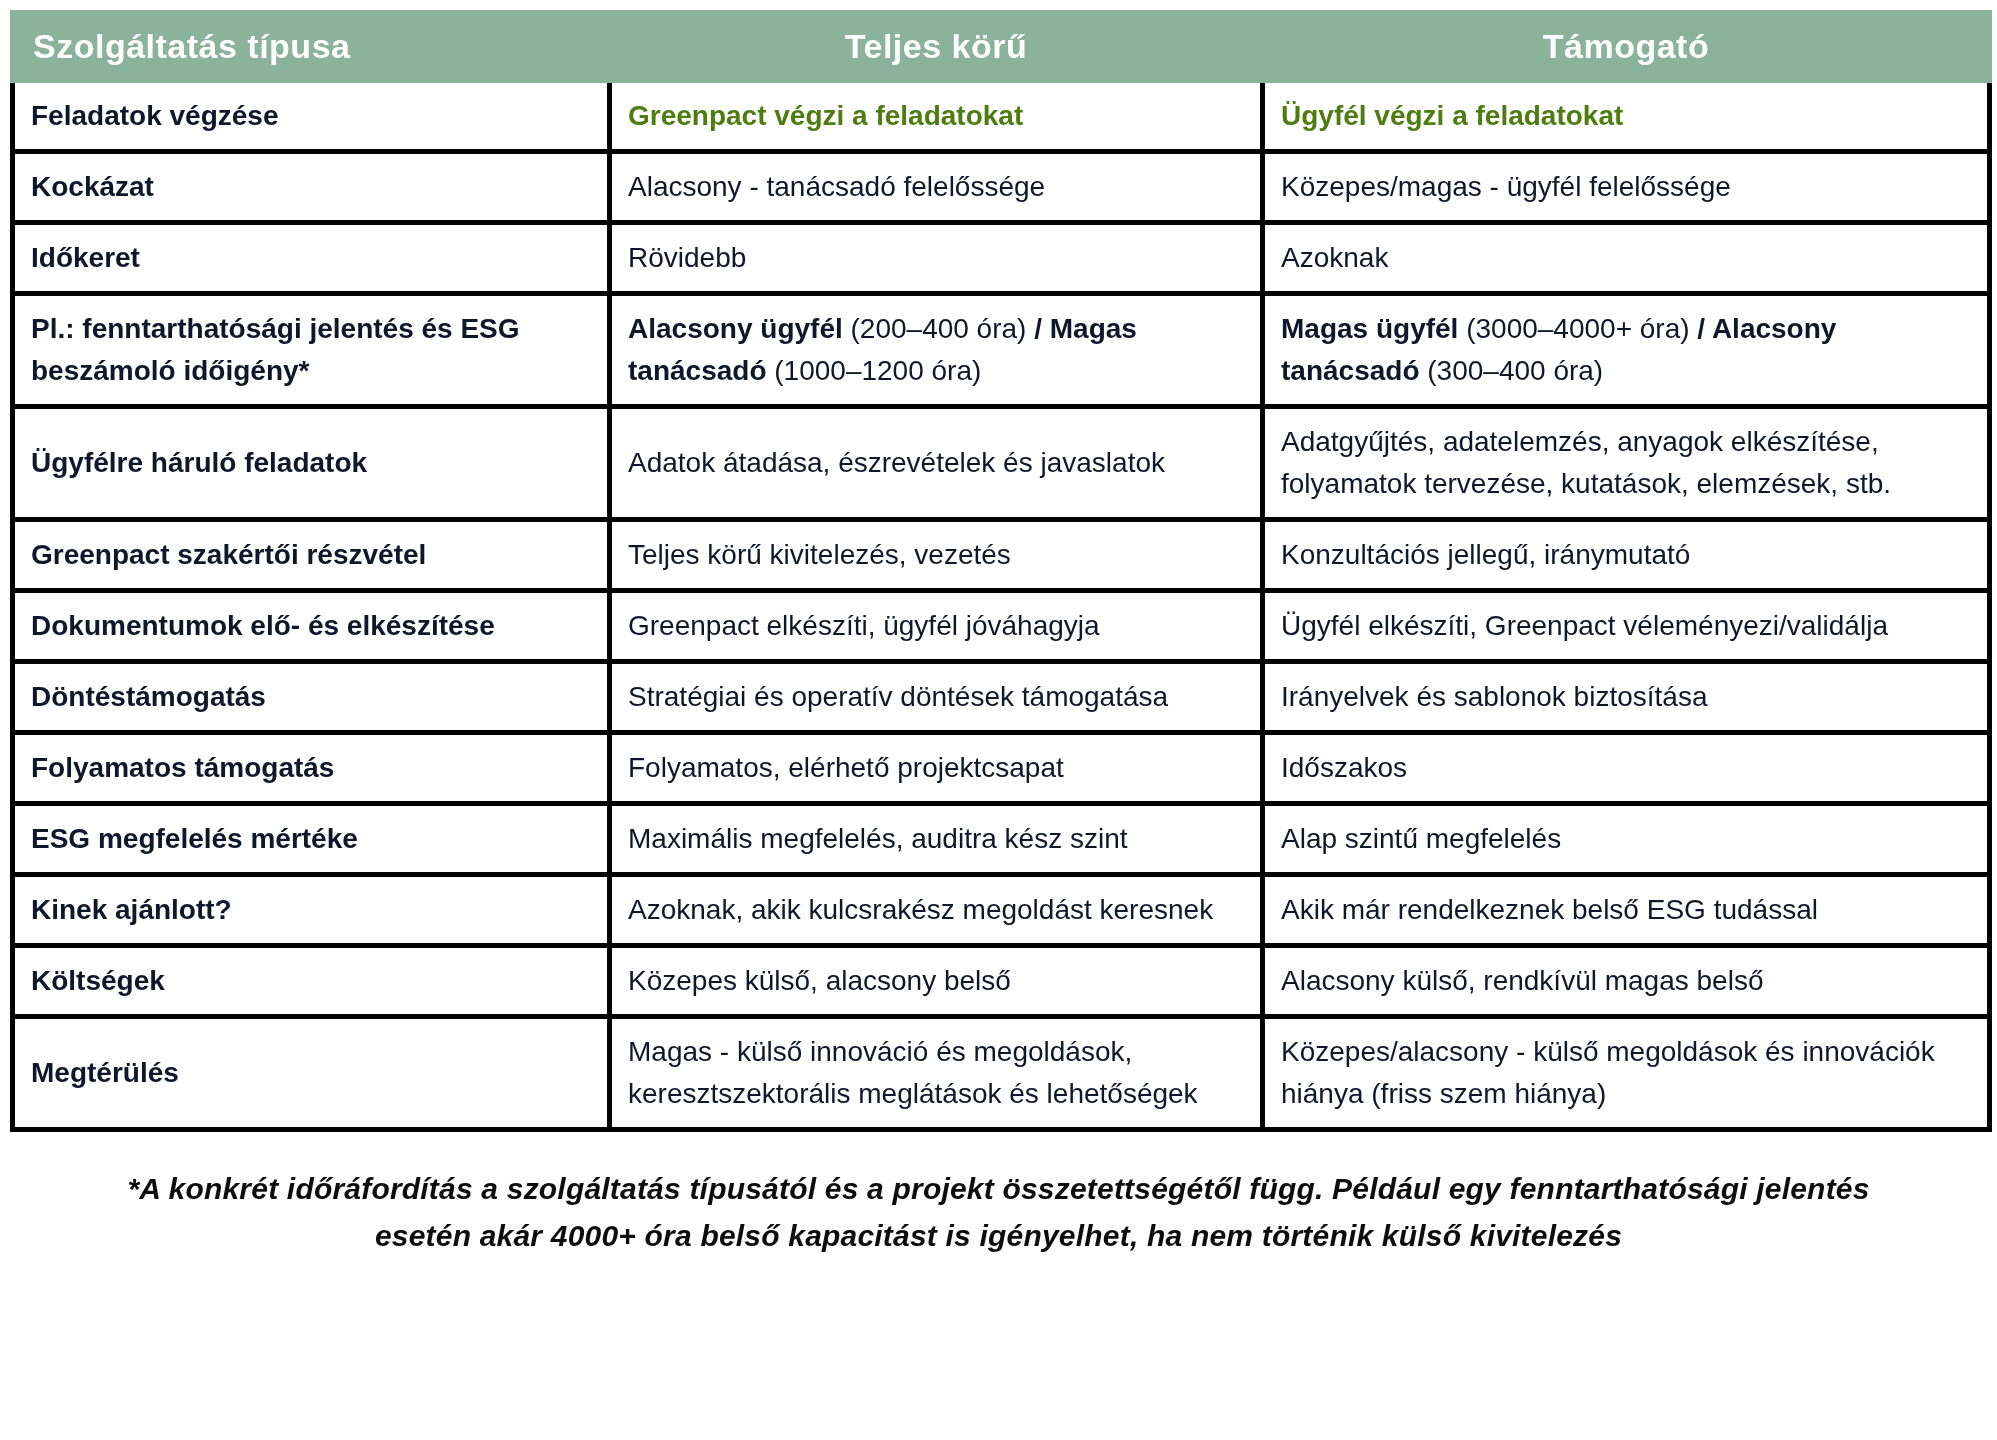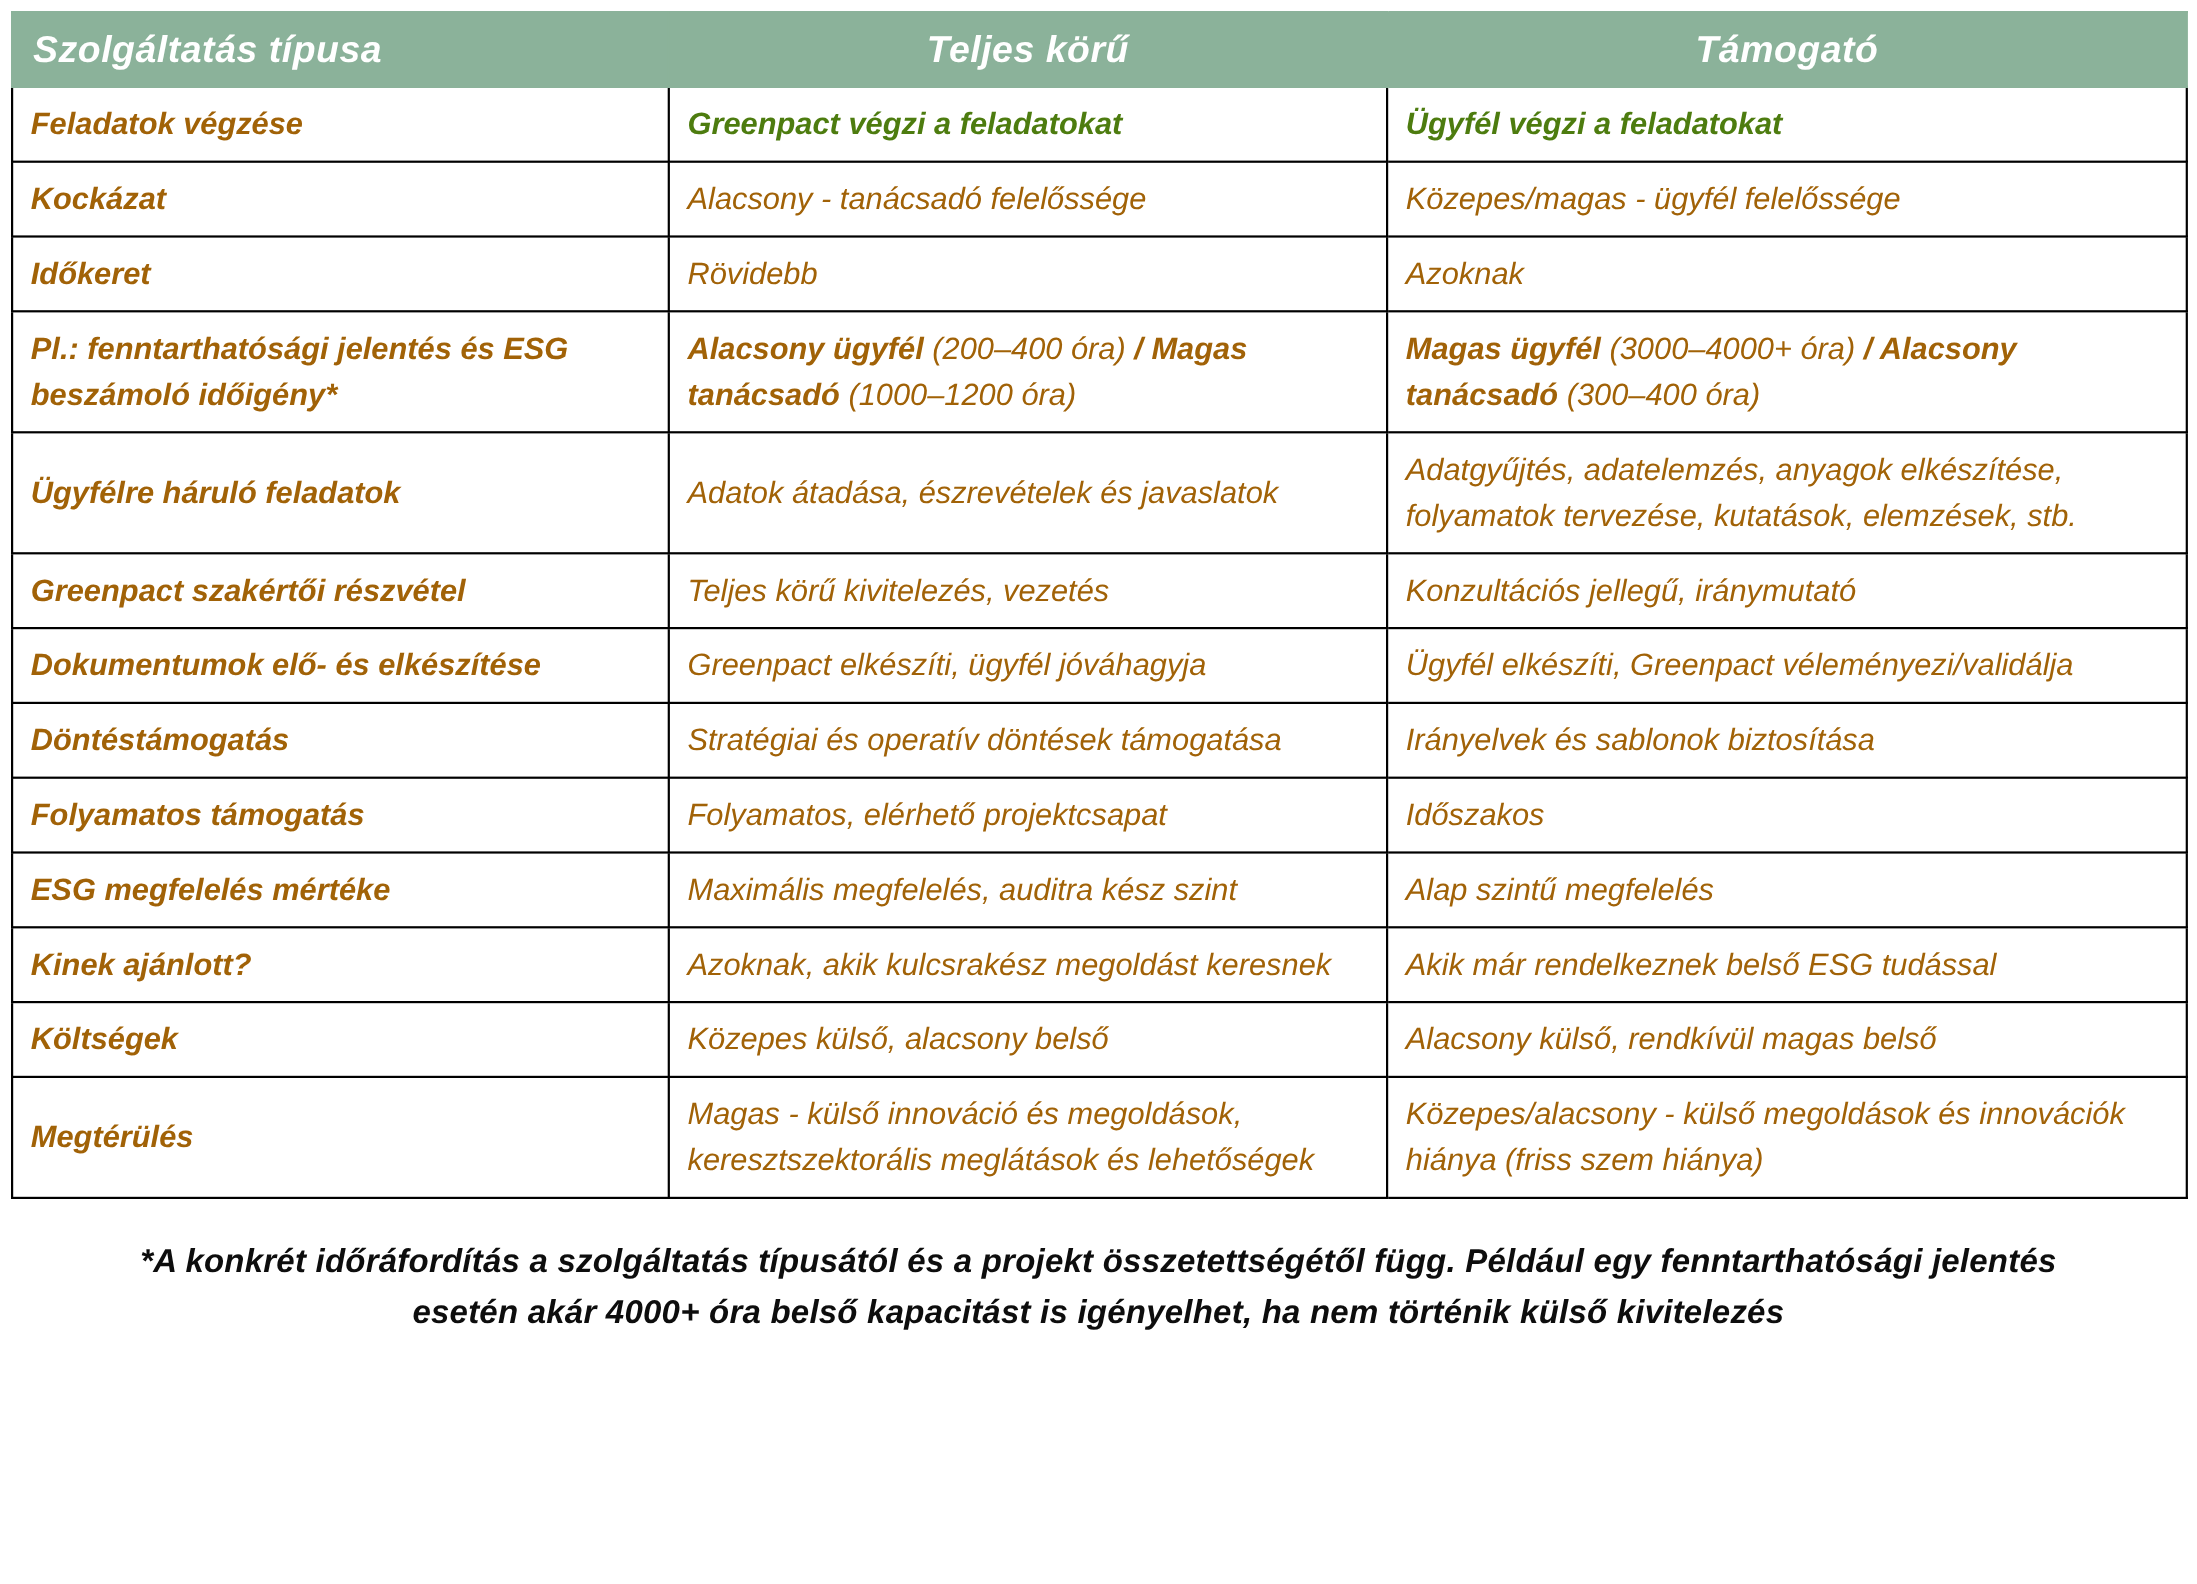--- a/index.html
+++ b/index.html
@@ -15,43 +15,42 @@
     padding: 10px;
     background: #ffffff;
   }
   table.cmp {
     width: 1977px;
     border-collapse: collapse;
     table-layout: fixed;
   }
   table.cmp th, table.cmp td {
     box-sizing: border-box;
-    border: 2px solid #000000;
+    border: 5px solid #000000;
     vertical-align: middle;
     padding: 12px 16px;
-    font-style: italic;
   }
   
   table.cmp th {
     background: #8bb29a;
     border-color: #8bb29a;
     color: #ffffff;
     font-size: 34px;
     font-weight: bold;
     height: 68px;
     text-align: center;
     letter-spacing: 0.5px;
   }
   table.cmp th.hl { text-align: left; padding-left: 18px; }
   
   table.cmp td {
     background: #ffffff;
     font-size: 28px;
     line-height: 1.5;
-    color: #a16207;
+    color: #0f172a;
     height: 66px;
   }
   td.row-label {
     color: #2d5f4c;
     font-weight: bold;
     font-size: 29px;
     line-height: 1.45;
   }
   td.cell .b { font-weight: bold; }
   td.cell.emphasis { color: #4d7c0f; font-weight: bold; }

